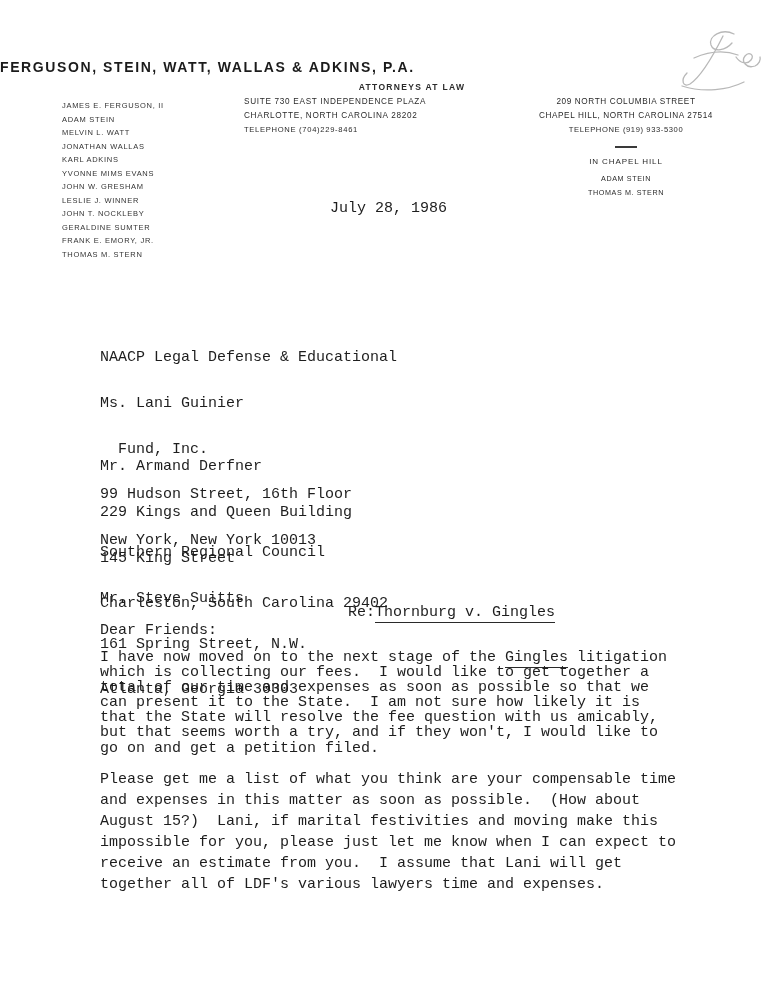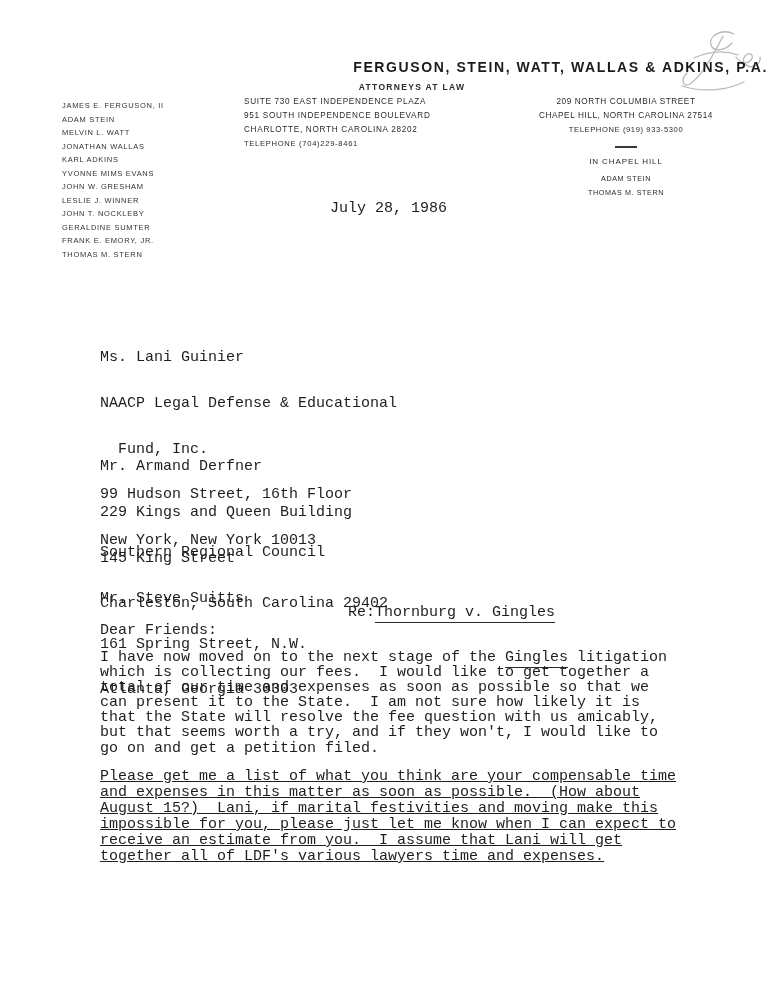--- a/index.html
+++ b/index.html
@@ -10,21 +10,21 @@
     margin: 0 auto;
     background: #ffffff;
     overflow: hidden;
     font-family: "Liberation Mono", monospace;
     color: #1e1e1e;
   }
   
   .lh { font-family: "Liberation Sans", sans-serif; }
   .firm-name {
     position: absolute; top: 59px; left: 0; width: 100%;
-    text-align: right; font-size: 14px; font-weight: bold;
+    text-align: left; font-size: 14px; font-weight: bold;
     letter-spacing: 1.6px; color: #1b1b1b; white-space: nowrap;
   }
   .tagline {
     position: absolute; top: 82px; left: 0; width: 100%;
     text-align: center; font-size: 8.5px; font-weight: bold;
     letter-spacing: 1.3px; color: #2b2b2b; padding-left: 28px;
   }
   .attorney-list {
     position: absolute; top: 99px; left: 62px;
     font-size: 7.5px; letter-spacing: 0.7px; color: #333;
@@ -51,21 +51,21 @@
   .file-mark { position: absolute; top: 26px; left: 666px; }
   
   .tw { font-size: 15px; color: #1e1e1e; white-space: pre; }
   .date-line      { position: absolute; left: 330px; top: 200px; text-align: center; }
   .recipient-1    { position: absolute; left: 100px; top: 320px; line-height: 15.2px; }
   .recipient-2    { position: absolute; left: 100px; top: 429px; line-height: 15.2px; }
   .recipient-3    { position: absolute; left: 100px; top: 515px; line-height: 15.2px; }
   .re-line        { position: absolute; left: 312px; top: 587px; }
   .salutation     { position: absolute; left: 100px; top: 622px; }
   .para-1         { position: absolute; left: 100px; top: 650px; line-height: 15.1px; }
-  .para-2         { position: absolute; left: 100px; top: 769px; line-height: 16px; text-decoration: underline; }
+  .para-2         { position: absolute; left: 100px; top: 769px; line-height: 21px; }
   .re-subject { border-bottom: 1.5px solid #2a2a2a; padding-bottom: 1px; }
   .uw { border-bottom: 1.5px solid #2a2a2a; padding-bottom: 0.5px; }
 </style>
 </head>
 <body>
 
 <div class="page">
 
   <svg class="file-mark" width="100" height="70" viewBox="0 0 100 70">
     <g fill="none" stroke="#b8b8b8" stroke-width="1.3" stroke-linecap="round">
@@ -91,43 +91,42 @@
       <div>JOHN W. GRESHAM</div>
       <div>LESLIE J. WINNER</div>
       <div>JOHN T. NOCKLEBY</div>
       <div>GERALDINE SUMTER</div>
       <div>FRANK E. EMORY, JR.</div>
       <div>THOMAS M. STERN</div>
     </div>
 
     <div class="lh office-charlotte">
       <div>SUITE 730 EAST INDEPENDENCE PLAZA</div>
-      <div>951 SOUTH INDEPENDENCE BOULEVARD</div>
       <div>CHARLOTTE, NORTH CAROLINA 28202</div>
       <div class="tel-line">TELEPHONE (704)229-8461</div>
     </div>
 
     <div class="lh office-chapelhill">
       <div>209 NORTH COLUMBIA STREET</div>
       <div>CHAPEL HILL, NORTH CAROLINA 27514</div>
       <div class="tel-line">TELEPHONE (919) 933-5300</div>
       <div class="office-divider"></div>
       <div class="in-chapel-label">IN CHAPEL HILL</div>
       <div class="ch-extra">
         <div>ADAM STEIN</div>
         <div>THOMAS M. STERN</div>
       </div>
     </div>
   </header>
 
   <div class="tw date-line">July 28, 1986</div>
 
   <div class="tw recipient-1">
+    <div>NAACP Legal Defense &amp; Educational</div>
     <div>Ms. Lani Guinier</div>
-    <div>NAACP Legal Defense &amp; Educational</div>
     <div>  Fund, Inc.</div>
     <div>99 Hudson Street, 16th Floor</div>
     <div>New York, New York 10013</div>
   </div>
 
   <div class="tw recipient-2">
     <div>Mr. Armand Derfner</div>
     <div>229 Kings and Queen Building</div>
     <div>145 King Street</div>
     <div>Charleston, South Carolina 29402</div>

